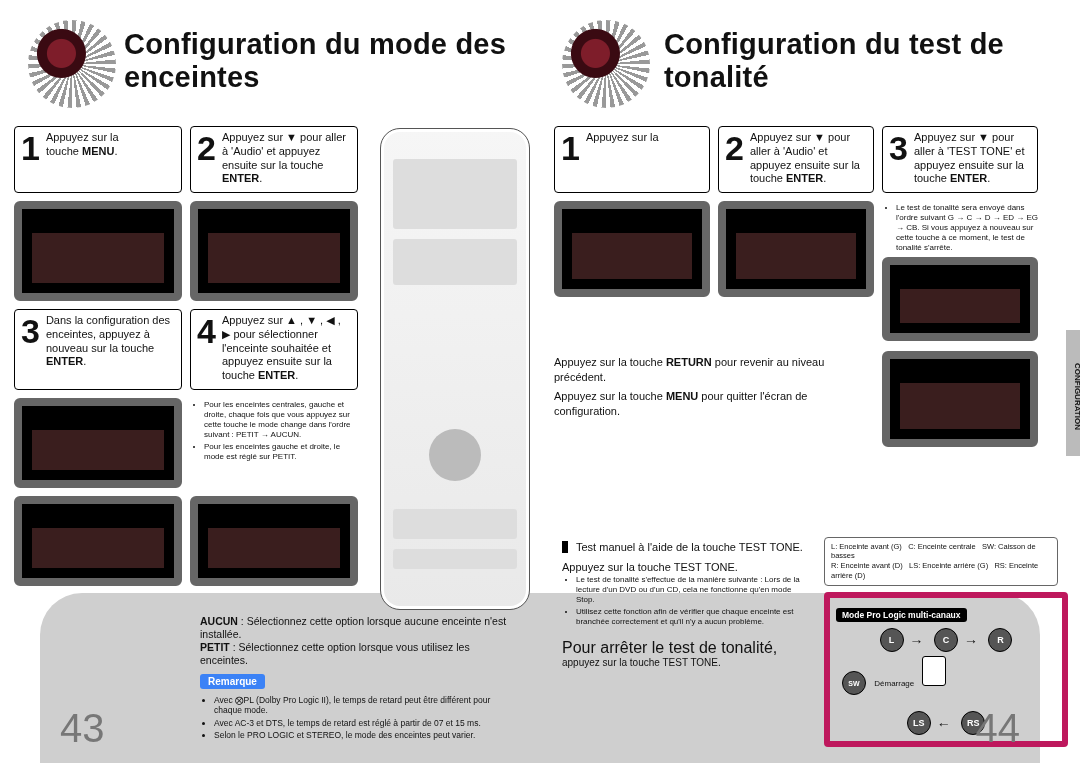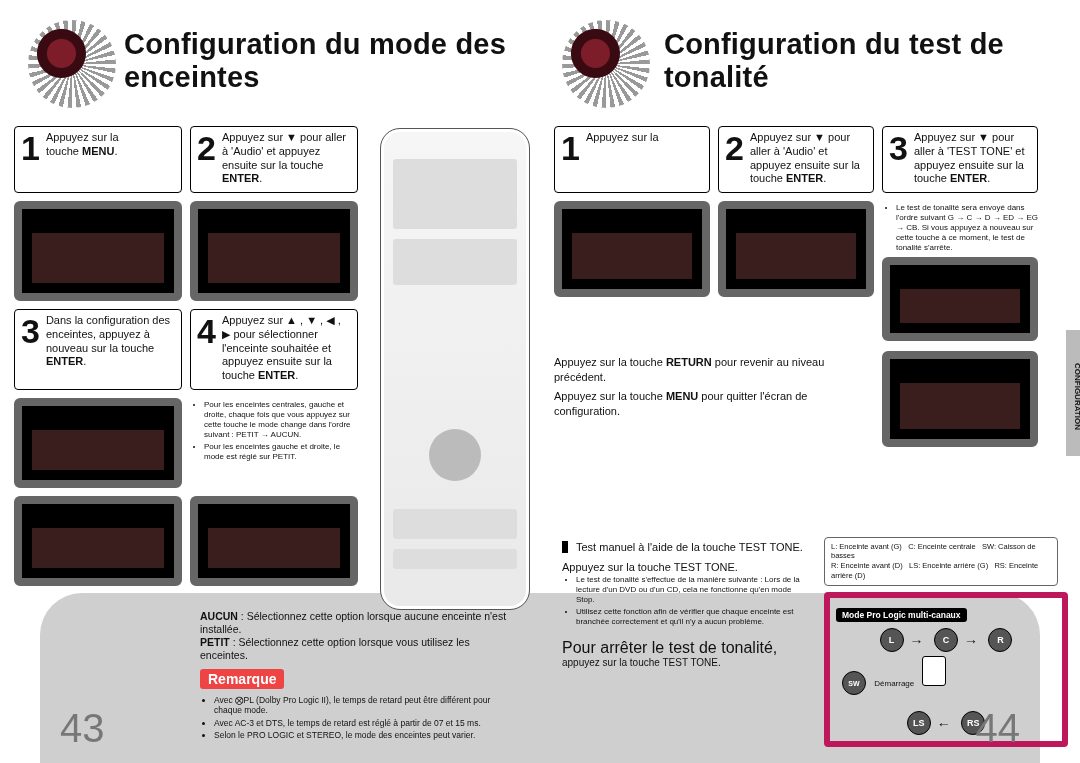--- a/index.html
+++ b/index.html
@@ -122,22 +122,22 @@
     background:#bbb;
     font-size:8px;
     font-weight:bold;
     writing-mode:vertical-rl;
     text-align:center;
     padding-top:6px;
   }
   .notebox{font-size:10.5px;line-height:1.25;}
   .remarque{
     display:inline-block;
-    background:#ef4444;color:#fff;
-    font-size:14px;font-weight:bold;
+    background:#3b82f6;color:#fff;
+    font-size:10px;font-weight:bold;
     padding:2px 8px;border-radius:3px;
     margin:6px 0 4px 0;
   }
   ul.tiny{margin:2px 0 0 14px;padding:0;font-size:8px;line-height:1.25;}
   ul.tiny li{margin-bottom:2px;}
   .black-tab{
     display:inline-block;
     border-left:6px solid #000;
     padding-left:8px;
     font-size:11px;

